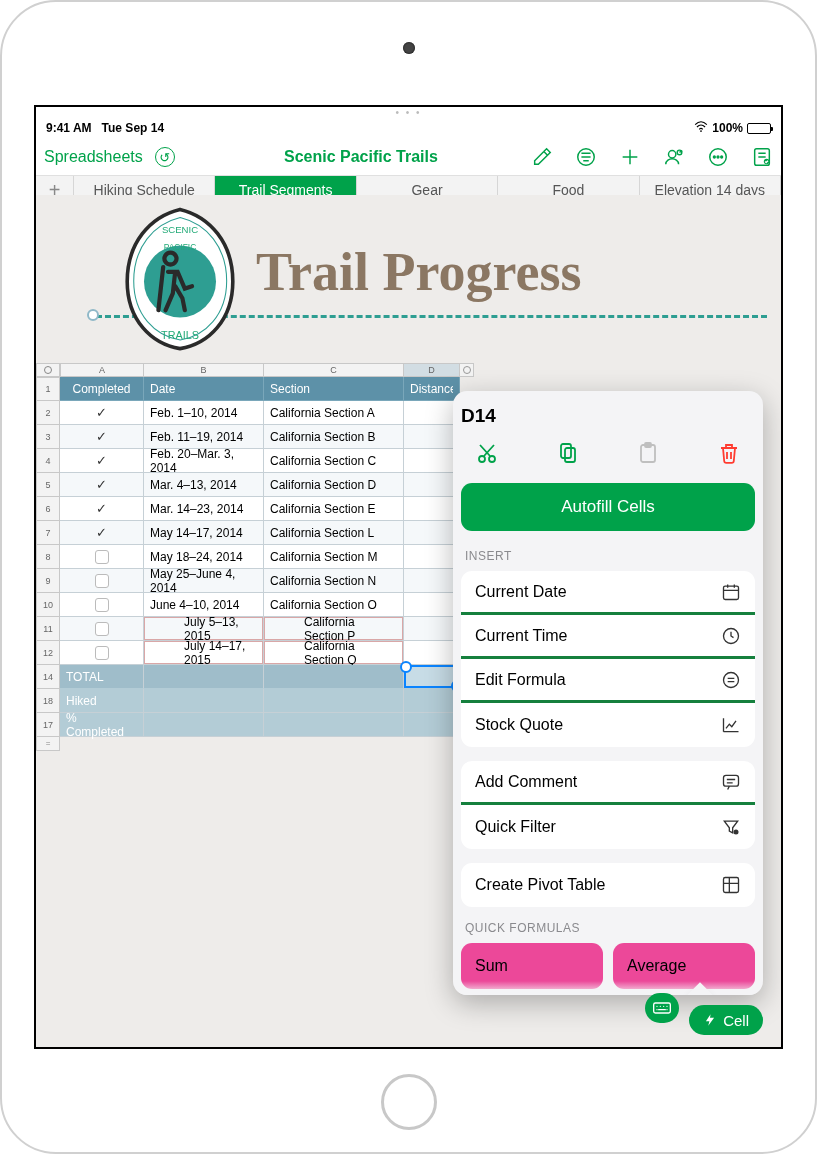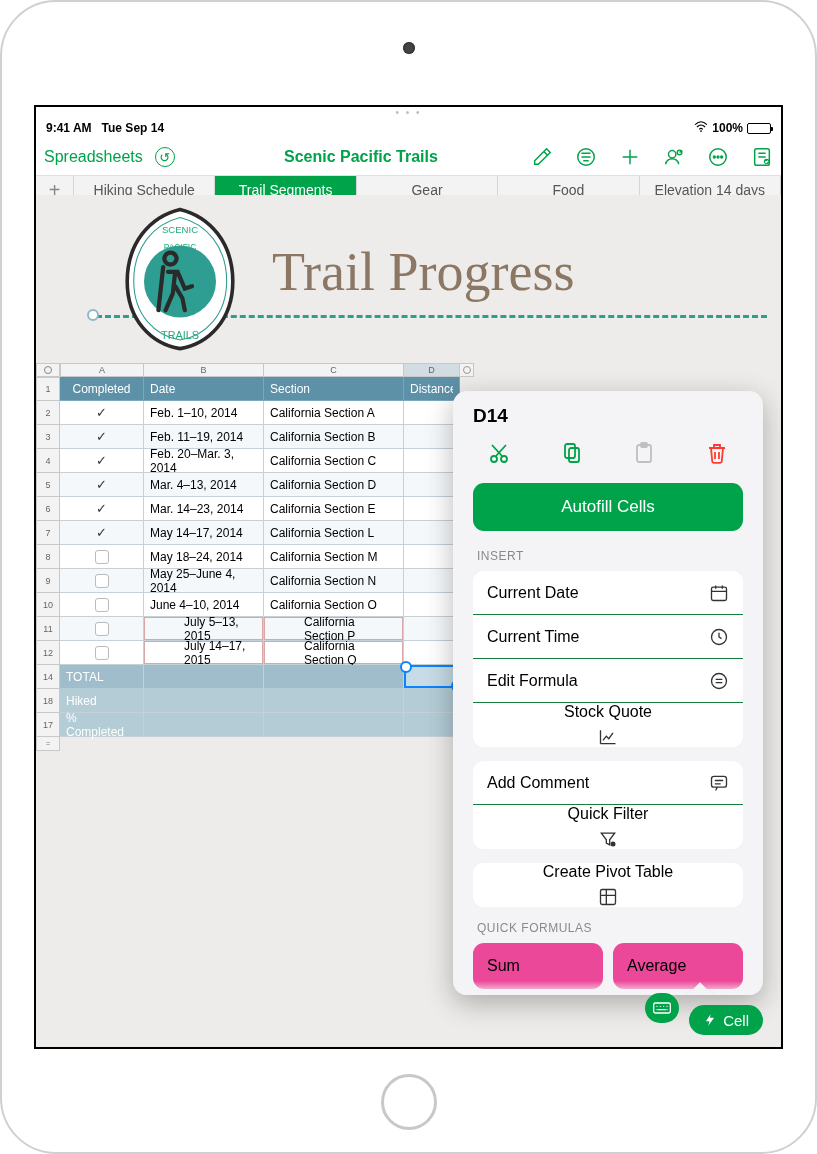--- a/index.html
+++ b/index.html
@@ -57,21 +57,21 @@
 
   
   .canvas { position:absolute; top:88px; left:0; right:0; bottom:0; background:#eeecea; overflow:hidden;}
   .heading-area { position:relative; height:164px; }
   .badge {
     position:absolute; left:84px; top:12px; width:120px; height:144px;
   }
   .title-text {
     position:absolute; left:220px; top:46px;
     font-family: Georgia, "Times New Roman", serif;
-    font-size:54px; color:#8b7763; font-weight:400;margin-left:16px;
+    font-size:54px; color:#8b7763; font-weight:700;
   }
   .dash-line { position:absolute; left:60px; right:14px; top:120px; height:0; border-top:3px dashed #2e9e92; }
   .dot-handle { position:absolute; left:51px; top:114px; width:12px; height:12px; border-radius:50%; background:#fff; border:2px solid #8fb8c8; }
 
   
   .sheet { position:absolute; left:0; top:168px; width:440px; }
   .corner { position:absolute; left:0; top:0; width:24px; height:14px; background:#f3f3f3; border:1px solid #c8c8c8; display:flex;align-items:center;justify-content:center;}
   .corner-circ { width:8px;height:8px;border:1px solid #888;border-radius:50%; }
   .col-headers { display:flex; margin-left:24px; height:14px; }
   .colh { border-top:1px solid #c8c8c8;border-bottom:1px solid #c8c8c8;border-right:1px solid #c8c8c8; font-size:9px; color:#666; text-align:center; line-height:13px; background:#f3f3f3;}
@@ -98,32 +98,32 @@
   .sel-cell::before{content:'';position:absolute;left:-4px;top:-4px;width:8px;height:8px;border-radius:50%;background:#fff;border:2px solid #0a84ff;}
   .sel-cell::after{content:'';position:absolute;right:-4px;bottom:-4px;width:8px;height:8px;border-radius:50%;background:#fff;border:2px solid #0a84ff;}
   .row-after{display:flex;height:14px;}
   .eq-btn{width:24px;height:14px;border:1px solid #c8c8c8;border-top:none;background:#f3f3f3;display:flex;align-items:center;justify-content:center;font-size:8px;color:#888;}
 
   
   .popover {
     position:absolute; right:18px; top:196px; width:310px;
     background:#f4f4f6; border-radius:14px;
     box-shadow:0 8px 28px rgba(0,0,0,.28);
-    padding:14px 20px 10px;
+    padding:14px 8px 10px;
     height:604px;
     overflow:hidden;
   }
   .cell-ref { font-size:19px; font-weight:700; margin-bottom:10px;}
   .action-row{display:flex; justify-content:space-between; padding:4px 14px 14px;}
   .action-row svg{width:24px;height:24px;}
   .autofill-btn{background:#00a24a;color:#fff;height:48px;border-radius:11px;display:flex;align-items:center;justify-content:center;font-size:17px;margin-bottom:18px;}
   .section-label{font-size:12px;color:#8a8a8e;letter-spacing:.5px;margin:6px 0 8px 4px;}
   .list{background:#fff;border-radius:11px;overflow:hidden;margin-bottom:14px;}
-  .list-item{height:44px;display:flex;align-items:center;justify-content:space-between;padding:0 14px;border-bottom:1px solid #15803d;font-size:16px;}
-  .list-item:last-child{border-bottom:none;flex-direction:column;}
+  .list-item{height:44px;display:flex;align-items:center;justify-content:space-between;padding:0 14px;border-bottom:3px solid #15803d;font-size:16px;}
+  .list-item:last-child{border-bottom:none;}
   .list-item svg{width:20px;height:20px;}
   .formula-grid{display:flex;gap:10px;}
   .formula-chip{flex:1;background:#ec4899;border-radius:11px;height:46px;display:flex;align-items:center;padding:0 14px;font-size:16px;}
   .popover .fade{position:absolute;left:0;right:0;bottom:0;height:14px;background:linear-gradient(to bottom, rgba(244,244,246,0), #f4f4f6);}
   .pop-tail{position:absolute;bottom:-9px;right:54px;width:18px;height:18px;background:#f4f4f6;transform:rotate(45deg);box-shadow:4px 4px 10px rgba(0,0,0,.1);}
 
   
   .bottom-pills{position:absolute;right:18px;bottom:12px;display:flex;gap:10px;align-items:center;}
   .kb-pill{width:34px;height:30px;border-radius:15px;background:#00a24a;display:flex;align-items:center;justify-content:center;}
   .kb-pill svg{width:20px;height:20px;stroke:#fff;fill:none;}

